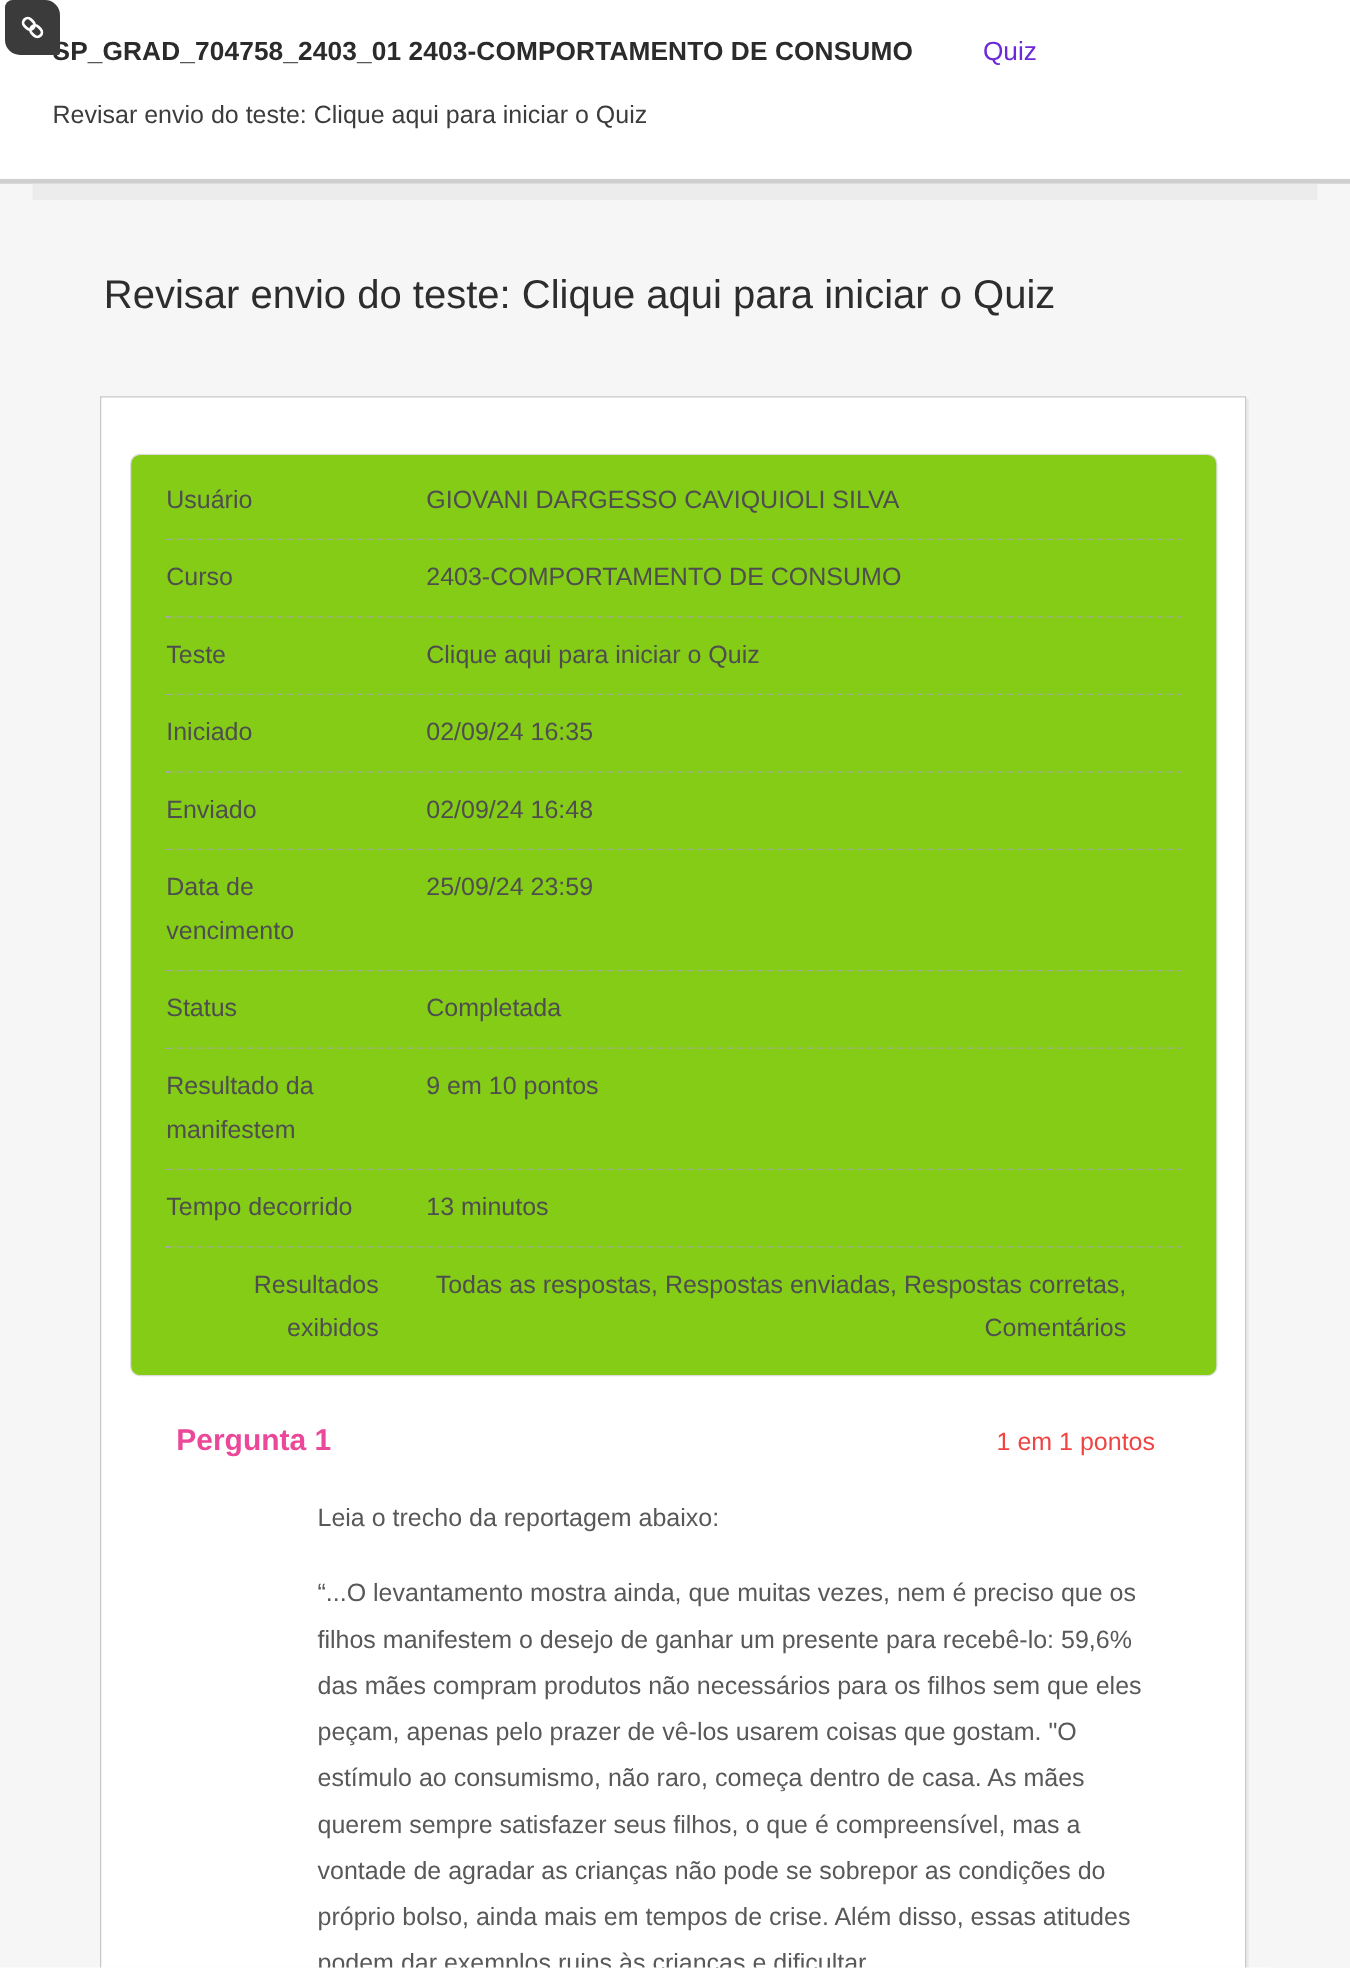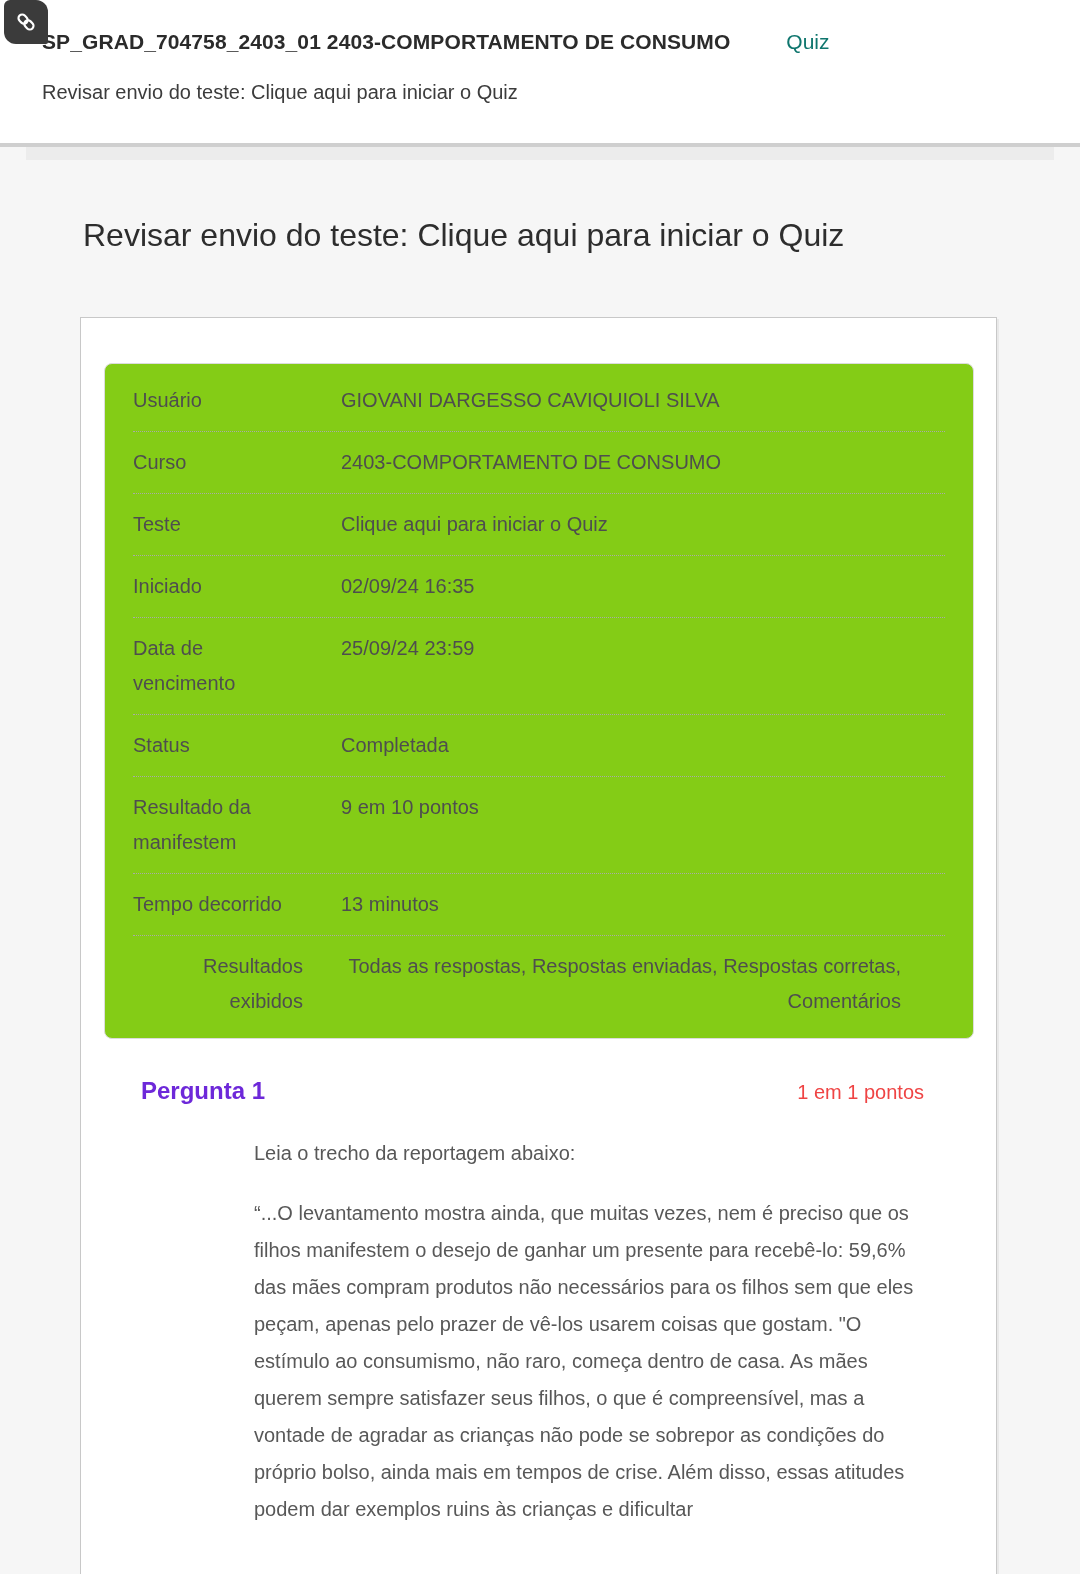--- a/index.html
+++ b/index.html
@@ -35,21 +35,21 @@
   .course-title {
     font-weight: bold;
     font-size: 21px;
     color: #2b2b2b;
     letter-spacing: 0.1px;
     text-align: right;
   }
   .context-label {
     margin-left: 56px;
     font-size: 21px;
-    color: #0f766e;
+    color: #6d28d9;
   }
   .topbar-line2 {
     margin-top: 27px;
     font-size: 20px;
     color: #3c3c3c;
   }
 
   .divider { height: 4px; background: #cfcfcf; }
   .content-band {
     height: 13px;
@@ -107,21 +107,21 @@
     display: flex;
     align-items: baseline;
     justify-content: space-between;
     margin-top: 38px;
     padding: 0 50px 0 37px;
   }
   .question-title {
     margin: 0;
     font-size: 24px;
     font-weight: bold;
-    color: #6d28d9;
+    color: #ec4899;
   }
   .question-points {
     font-size: 20px;
     color: #ef4444;
   }
   .question-body {
     margin: 30px 0 0 150px;
     width: 668px;
     font-size: 20px;
     line-height: 37px;
@@ -173,20 +173,24 @@
         </div>
         <div class="summary-row">
           <div class="summary-label">Teste</div>
           <div class="summary-value">Clique aqui para iniciar o Quiz</div>
         </div>
         <div class="summary-row">
           <div class="summary-label">Iniciado</div>
           <div class="summary-value">02/09/24 16:35</div>
         </div>
         <div class="summary-row">
+          <div class="summary-label">Enviado</div>
+          <div class="summary-value">02/09/24 16:48</div>
+        </div>
+        <div class="summary-row">
           <div class="summary-label">Data de vencimento</div>
           <div class="summary-value">25/09/24 23:59</div>
         </div>
         <div class="summary-row">
           <div class="summary-label">Status</div>
           <div class="summary-value">Completada</div>
         </div>
         <div class="summary-row">
           <div class="summary-label">Resultado da manifestem</div>
           <div class="summary-value">9 em 10 pontos</div>

